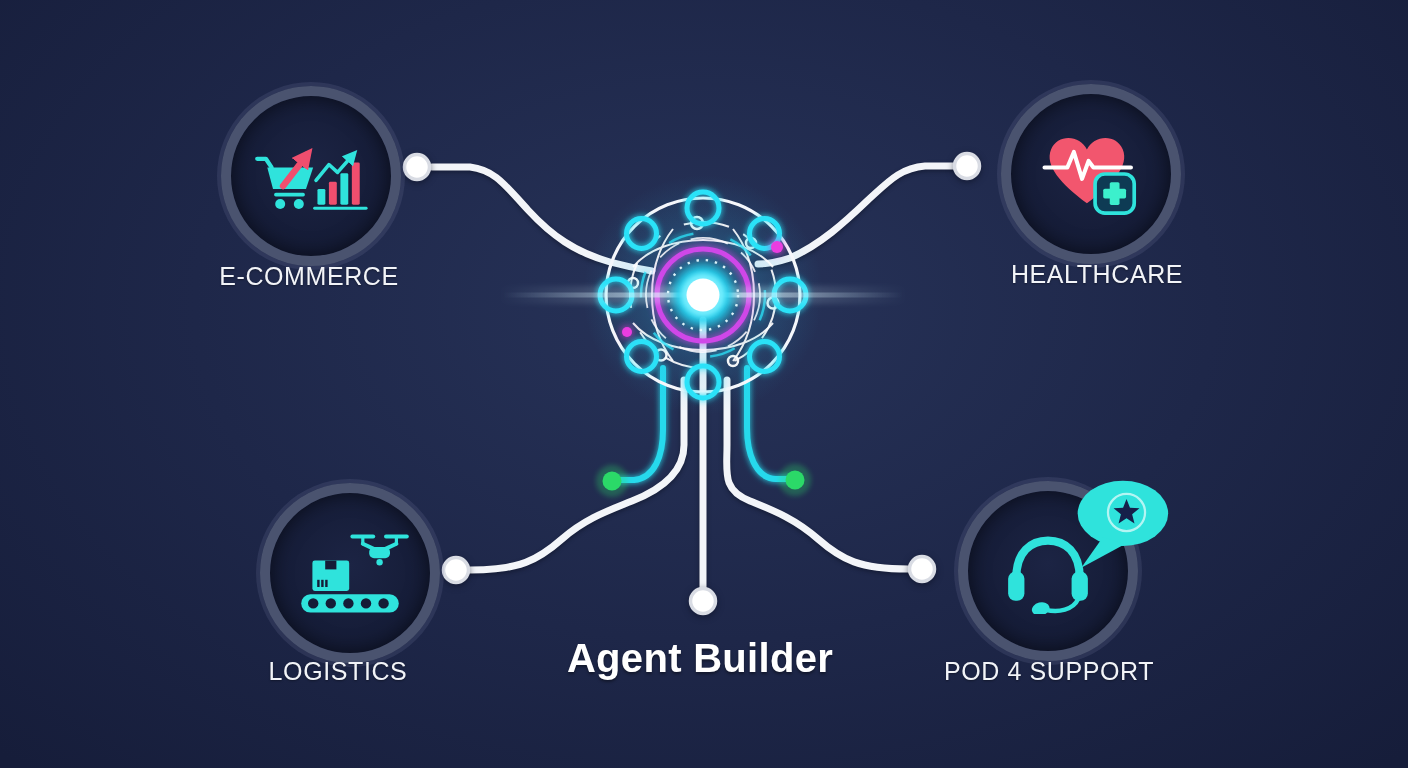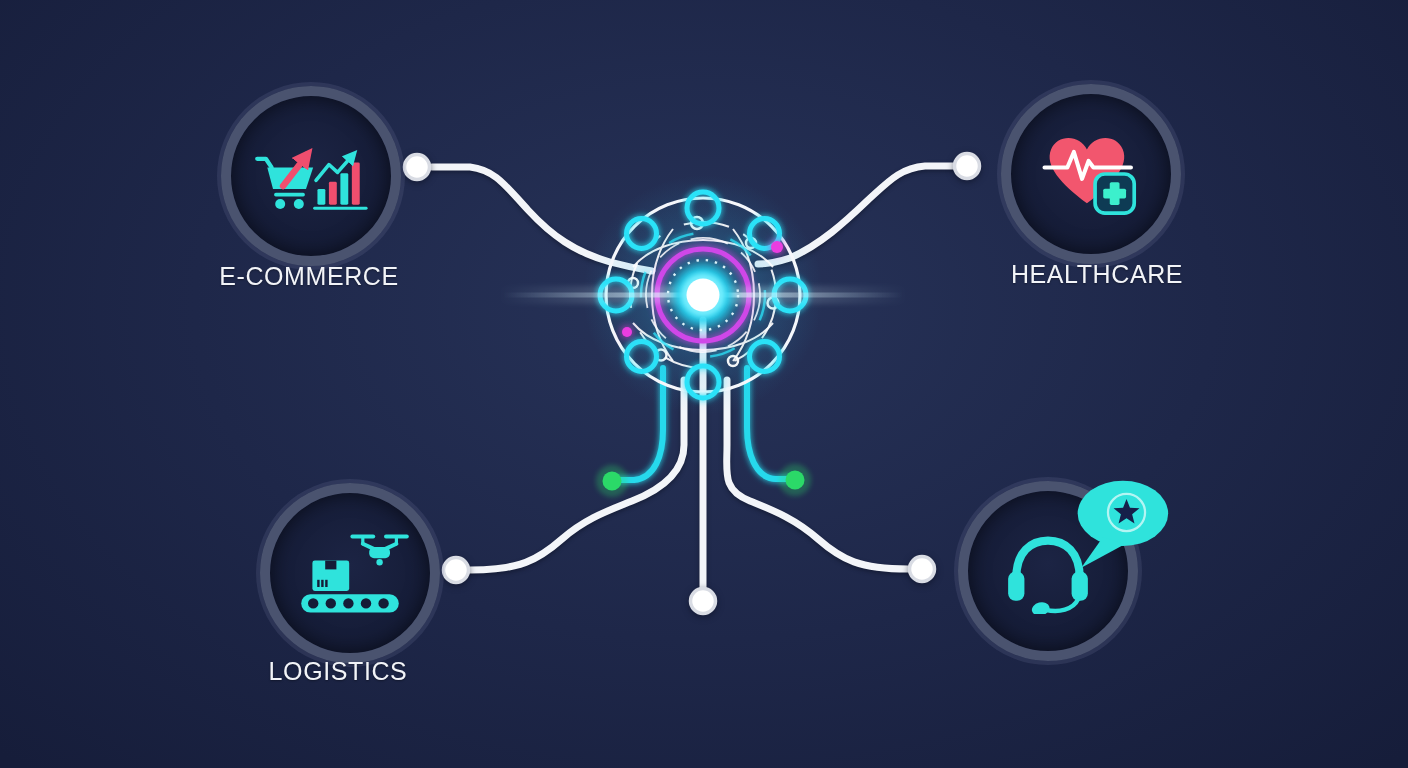--- a/index.html
+++ b/index.html
@@ -247,23 +247,25 @@
   <div class="node" style="left:958px;top:481px;">
     <div class="node-circle">
       <svg width="96" height="85" viewBox="0 0 118 104">
         <path d="M20,60 C20,28 38,14 59,14 C80,14 98,28 98,60" fill="none" class="cyanstroke" stroke-width="10" stroke-linecap="round"></path>
         <rect class="cyanfill" x="10" y="52" width="20" height="36" rx="9"></rect>
         <rect class="cyanfill" x="88" y="52" width="20" height="36" rx="9"></rect>
         <path d="M96,86 C90,99 72,103 56,99" fill="none" class="cyanstroke" stroke-width="5.5" stroke-linecap="round"></path>
         <ellipse class="cyanfill" cx="50" cy="98" rx="11" ry="8" transform="rotate(-14 50 98)"></ellipse>
       </svg>
     </div>
+    <div class="node-label" style="left:91px;top:176px;">POD 4 SUPPORT</div>
   </div>
 
   <svg class="bubble" width="100" height="95" viewBox="0 0 110 105">
     <ellipse class="cyanfill" cx="56" cy="38" rx="50" ry="36"></ellipse>
     <path class="cyanfill" d="M34,64 L10,98 L58,72 Z"></path>
     <circle cx="60" cy="37" r="20.5" fill="none" stroke="rgba(250,255,255,0.65)" stroke-width="2.5"></circle>
     <polygon fill="#16204a" points="60,22 63.8,31.7 74.3,32.4 66.2,39 68.8,49.1 60,43.5 51.2,49.1 53.8,39 45.7,32.4 56.2,31.7"></polygon>
   </svg>
 
+  <div class="title">Agent Builder</div>
 
 </div>
 
 </body></html>

